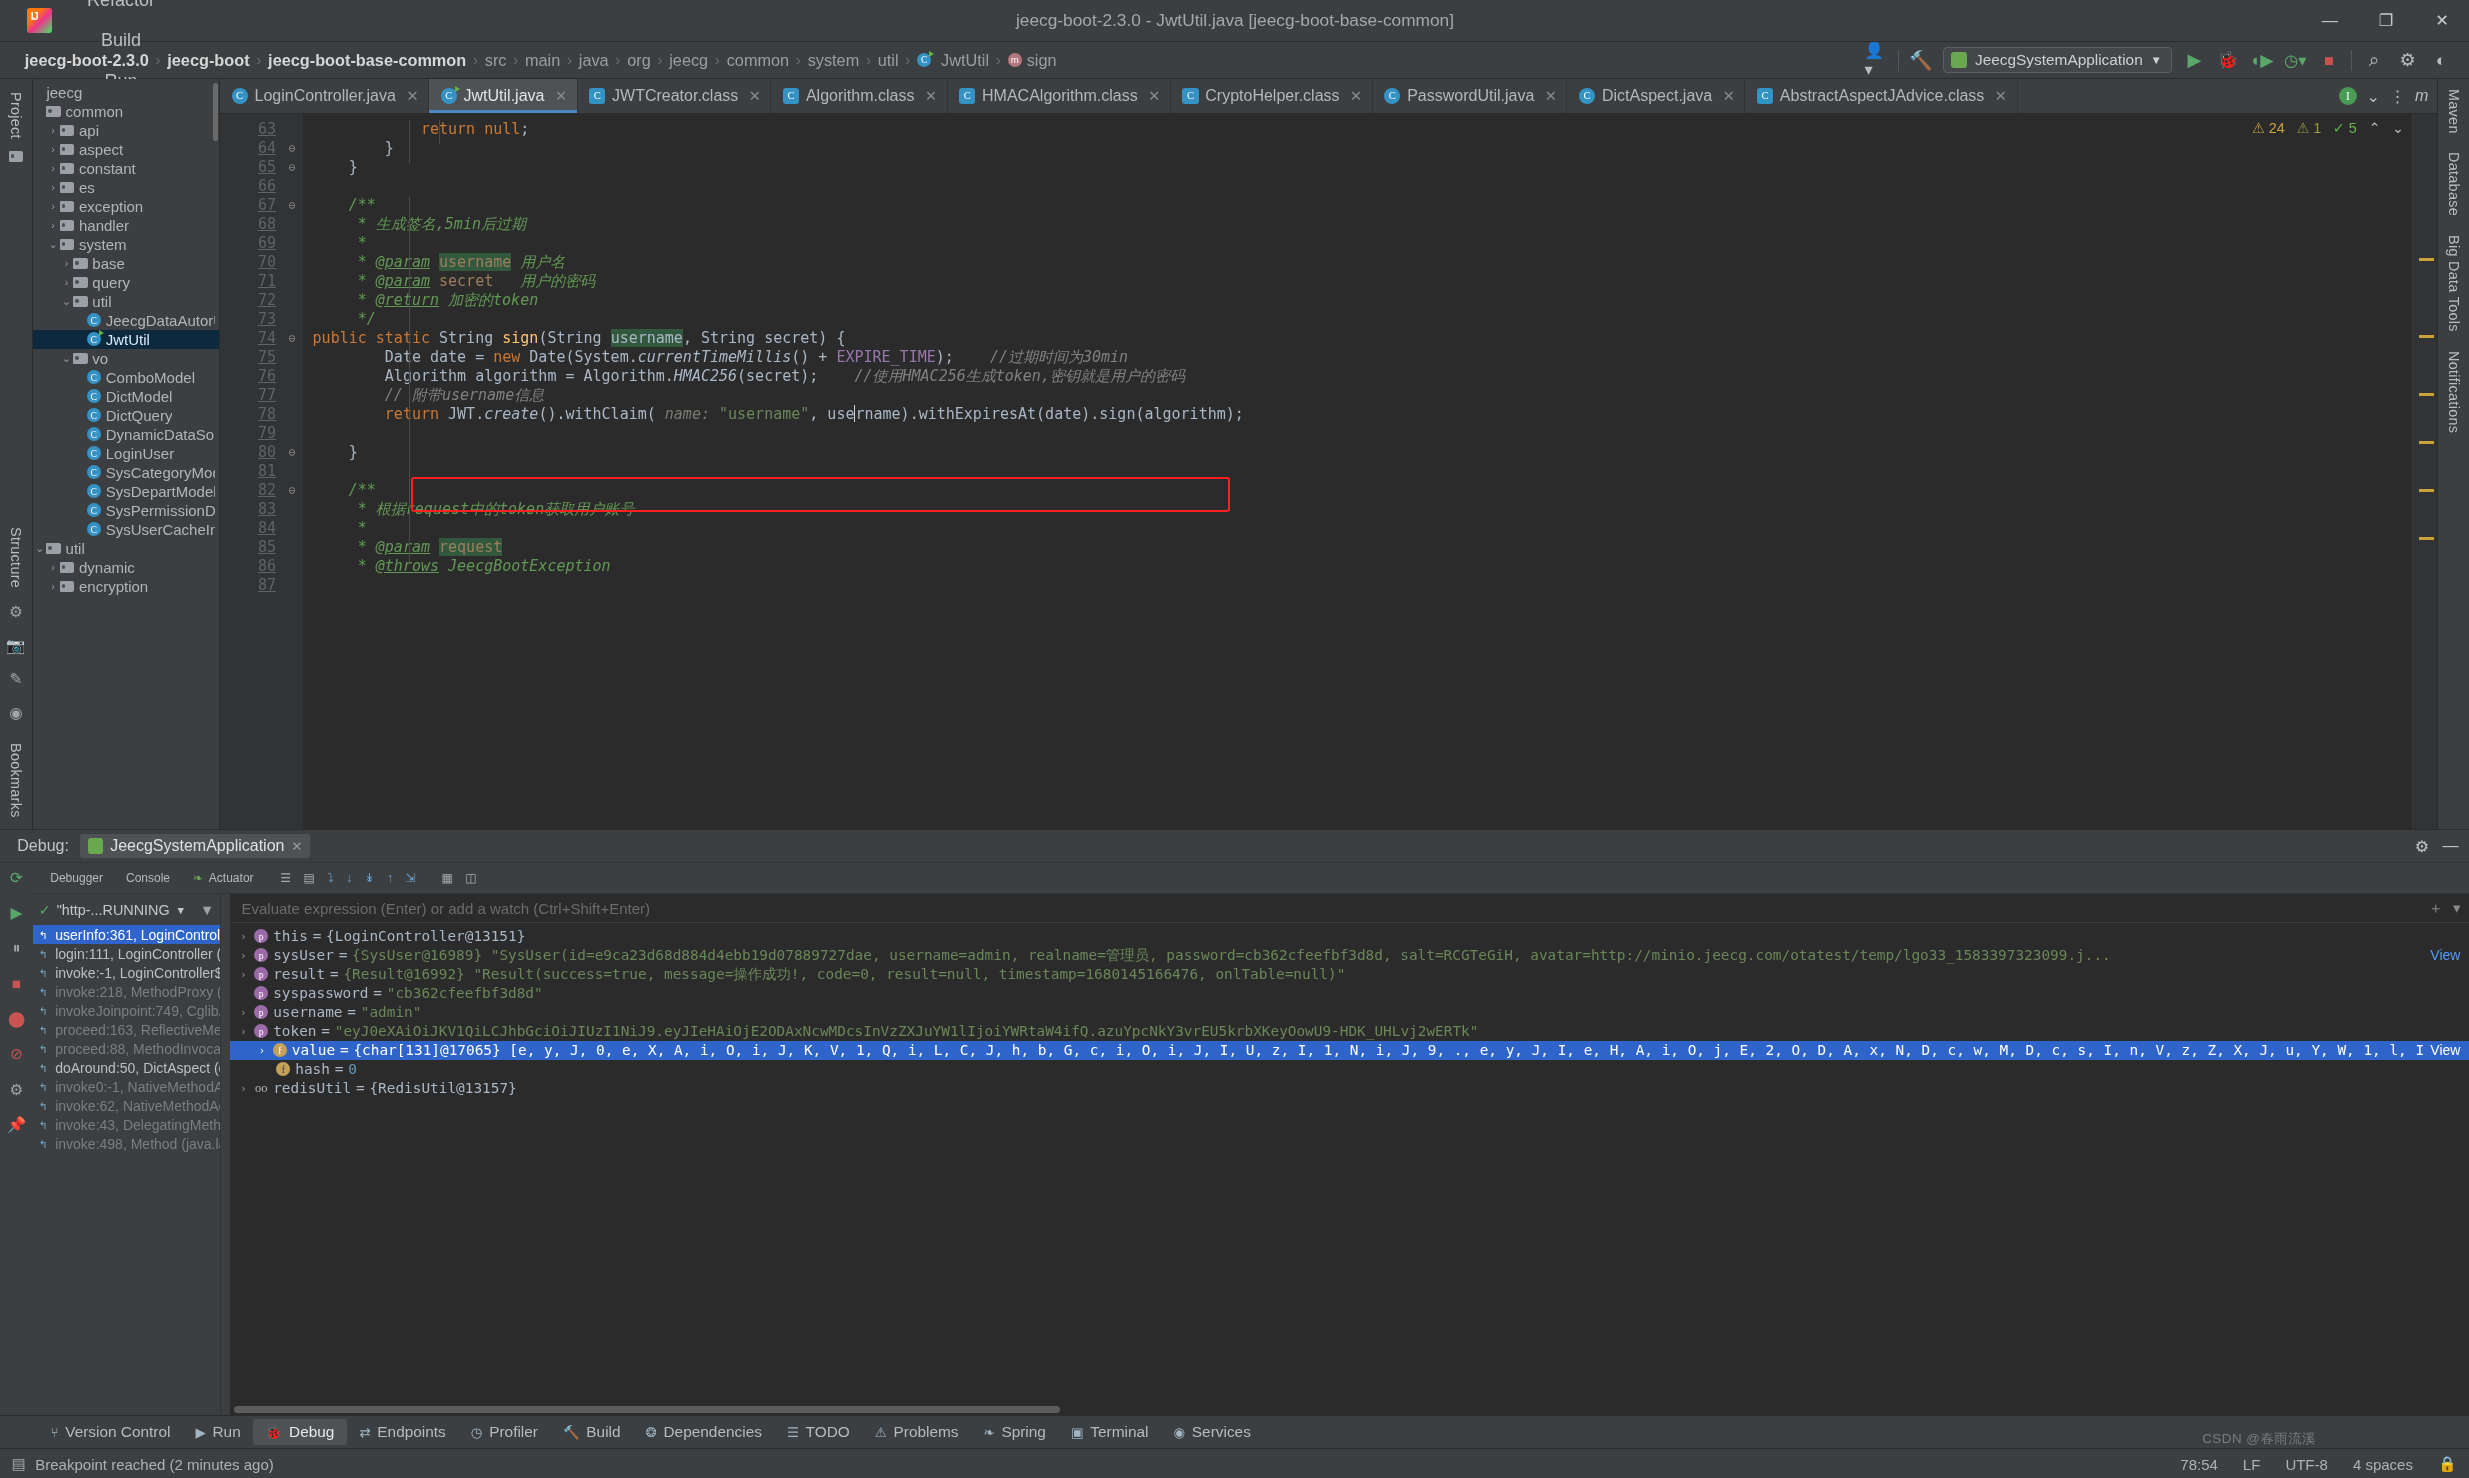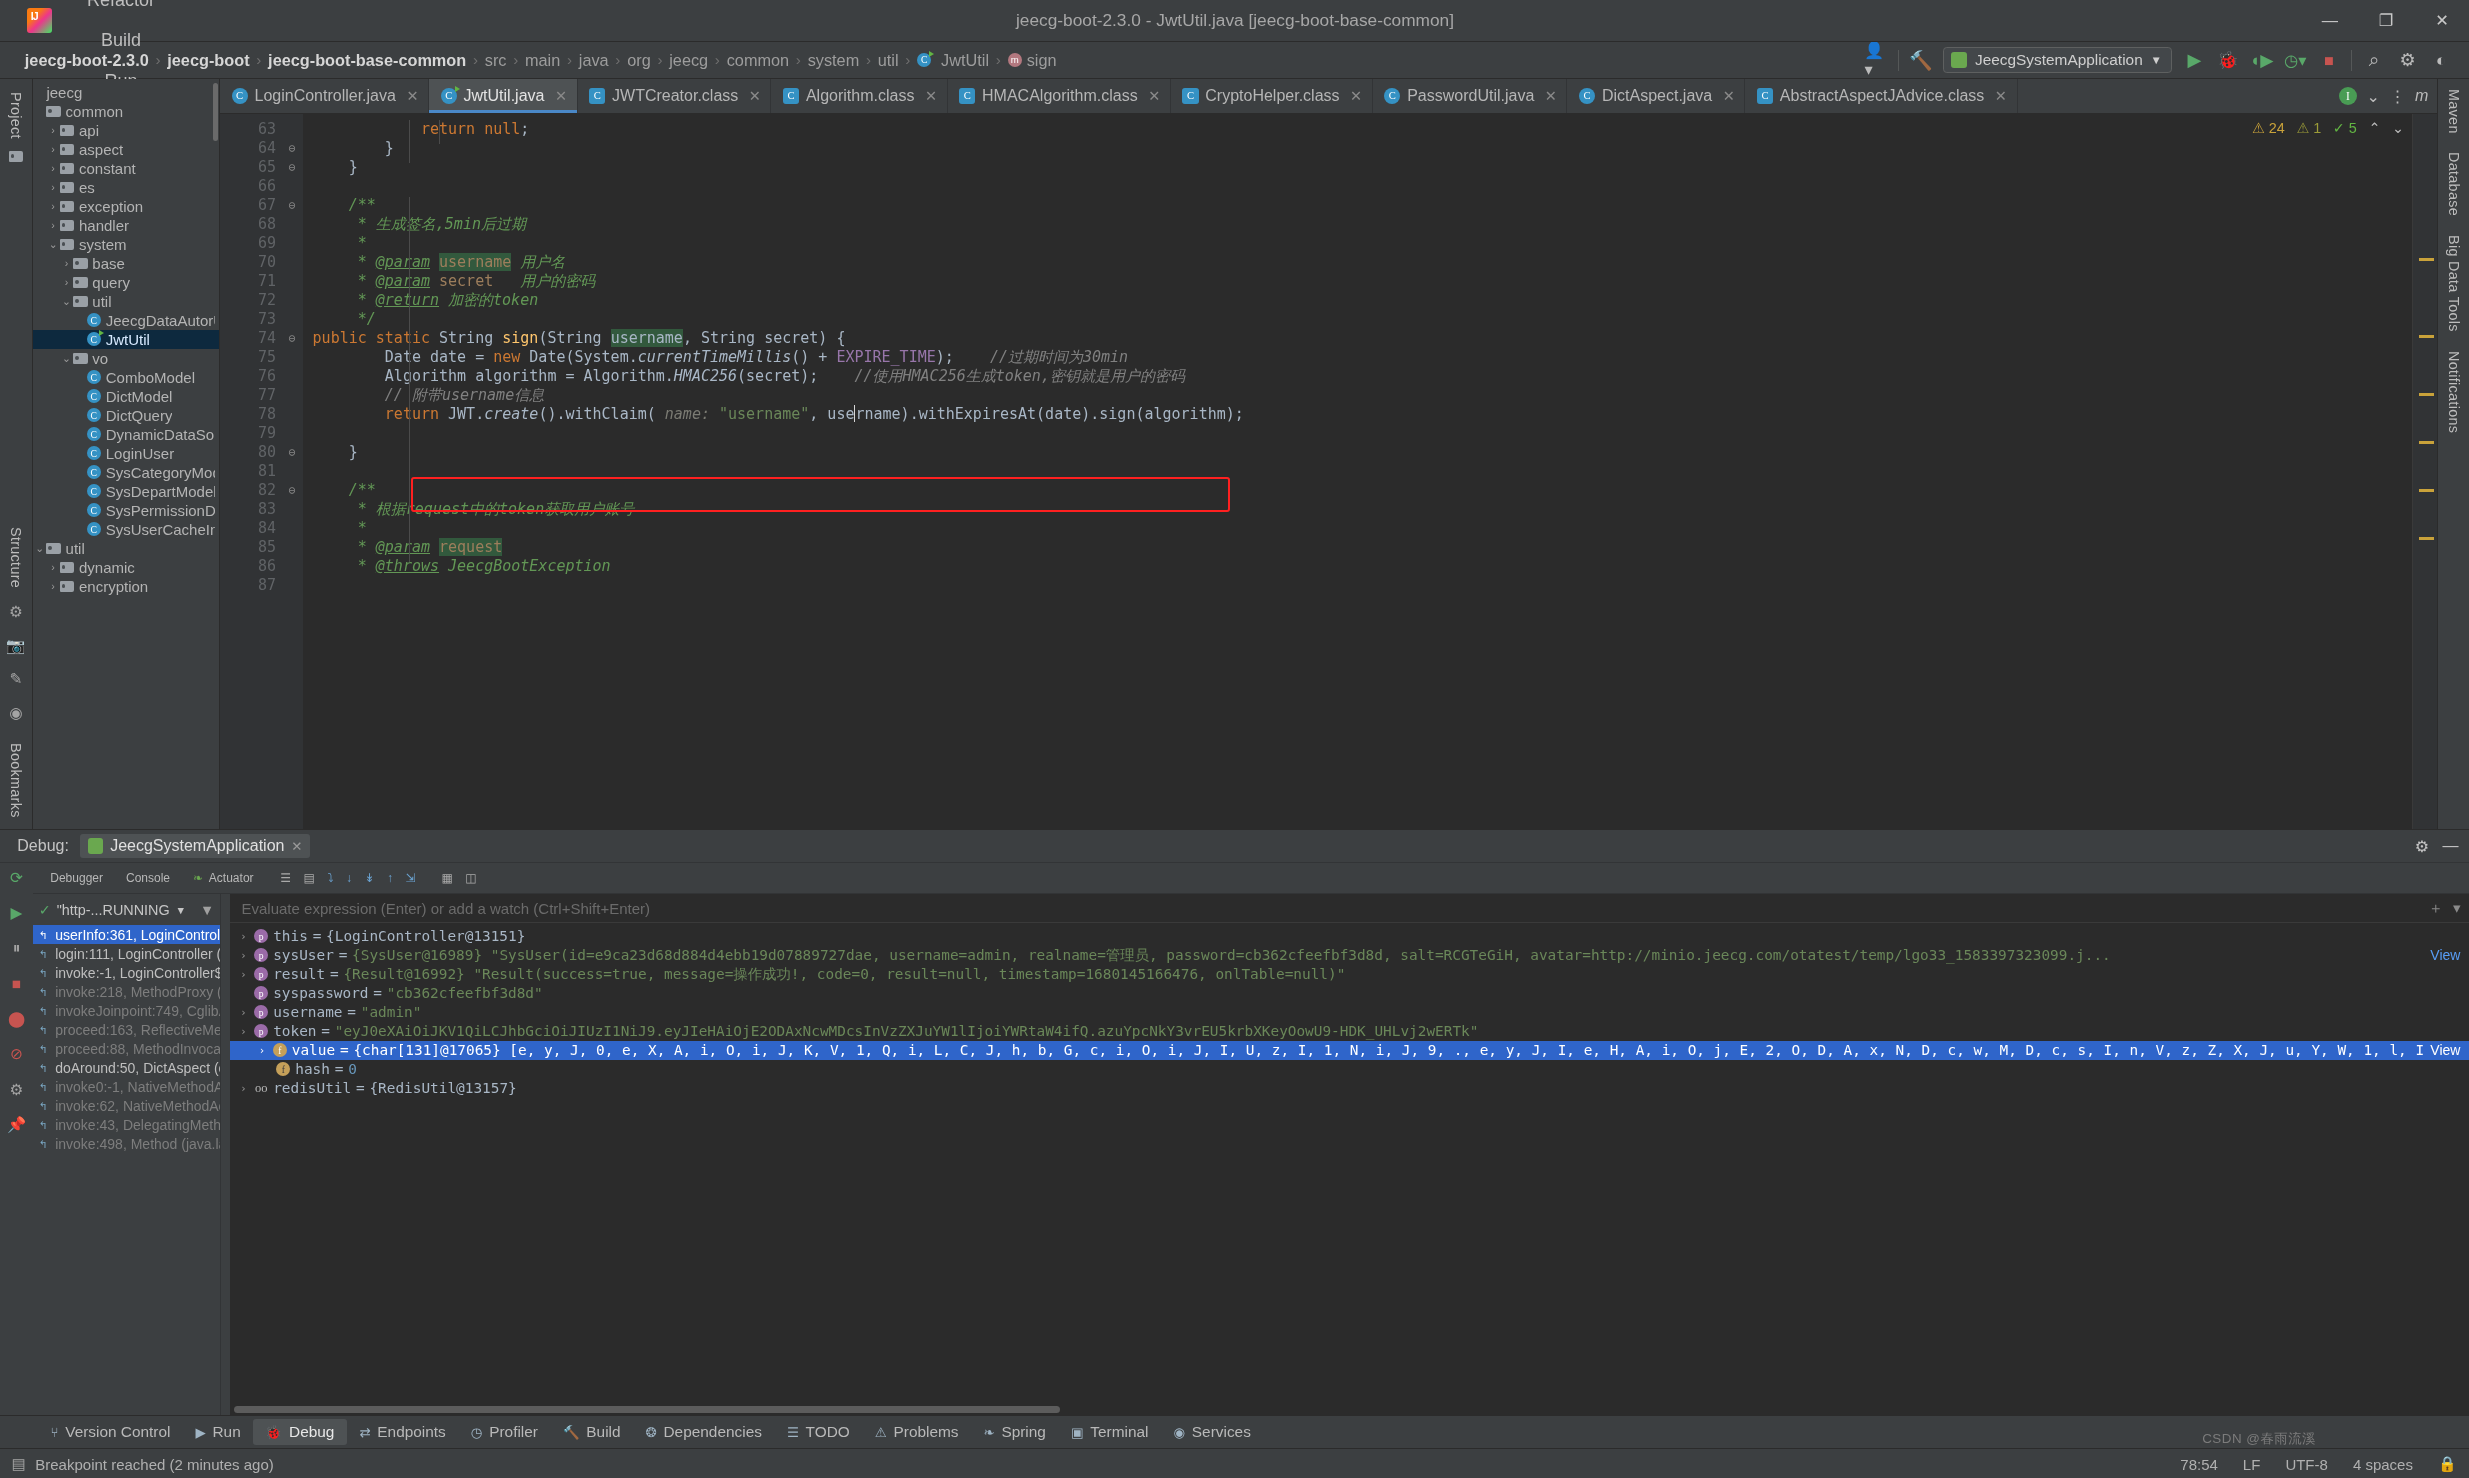--- a/index.html
+++ b/index.html
@@ -136,21 +136,21 @@
   .i-badge {
     width: 18px;height:18px;border-radius:50%;background:#499c54;color:#fff;font-size:11.5px;
     display:flex;align-items:center;justify-content:center; font-family:"Liberation Serif",serif;
   }
 
   .editor-area { flex: 1 1 auto; display: flex; position: relative; min-height: 0; overflow: hidden;}
   .gutter {
     width: 83px; background: #313335; color: #606366; font-family: "DejaVu Sans Mono", monospace;
     font-size: 15px; text-align: right; padding-top: 5.8px; flex: none; position: relative;
   }
-  .gline { height: 19px; line-height: 19px; padding-right: 27px; position: relative;}
+  .gline { height: 19px; line-height: 19px; padding-right: 27px; position: relative; text-decoration: underline;}
   .fold {
     position: absolute; right: 7.7px; top: 4.8px; width: 10.6px; height: 10.6px;
     color: #888; font-size: 11.5px; line-height: 9.6px;
   }
   .code {
     flex: 1 1 auto; font-family: "DejaVu Sans Mono", monospace; font-size: 15px;
     padding-top: 5.8px; padding-left: 9.6px; color: #a9b7c6; position: relative; overflow: hidden;
   }
   .cline { height: 19px; line-height: 19px; white-space: pre; }
   .kw { color: #cc7832; }

